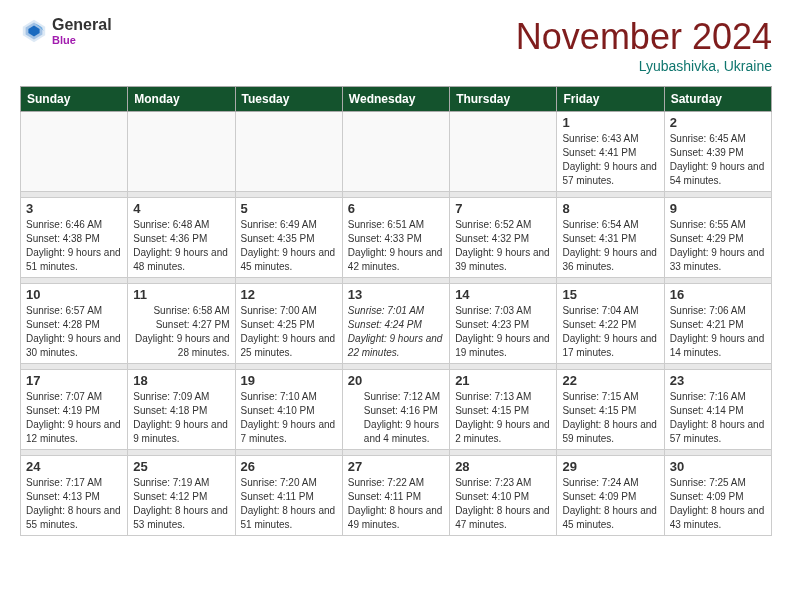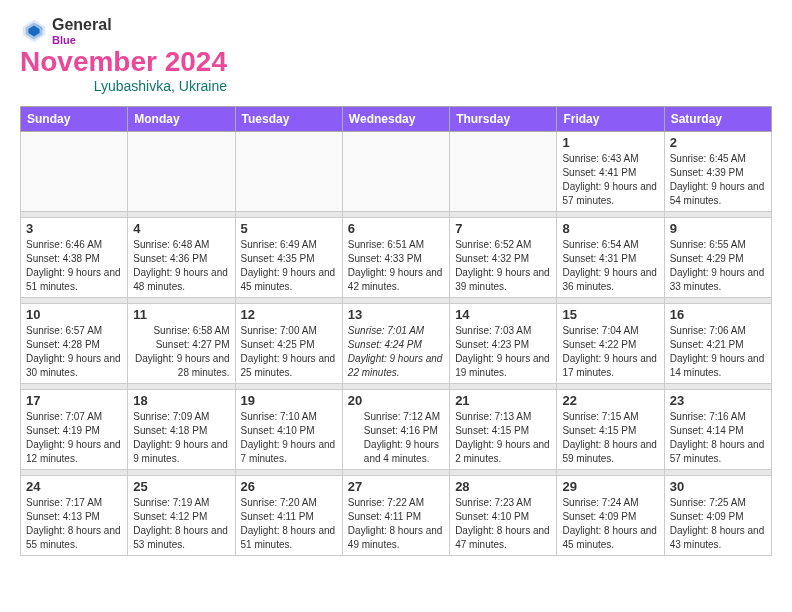--- a/index.html
+++ b/index.html
@@ -11,50 +11,49 @@
       overflow: hidden;
     }
     .container {
       padding: 16px 20px 10px 20px;
     }
     .header {
       display: flex;
       align-items: flex-start;
       justify-content: space-between;
       margin-bottom: 12px;
-      flex-direction: column;
     }
     .logo {
       display: flex;
       align-items: center;
       gap: 4px;
     }
     .logo-icon {
       width: 28px;
       height: 28px;
     }
     .title-section {
       text-align: right;
     }
     .month-title {
-      font-size: 28px;
-      font-weight: bold;
-      color: #ec4899;
+      font-size: 36px;
+      font-weight: normal;
+      color: #7f1d1d;
     }
     .location {
       font-size: 14px;
       color: #0f766e;
     }
     .calendar {
       width: 100%;
       border-collapse: collapse;
       font-size: 10.5px;
     }
     .calendar th {
-      background-color: #8b5cf6;
+      background-color: #14532d;
       color: white;
       text-align: left;
       padding: 5px 6px;
       font-size: 12px;
       font-weight: bold;
       border: 1px solid #aaa;
     }
     .calendar td {
       border: 1px solid #ccc;
       vertical-align: top;

